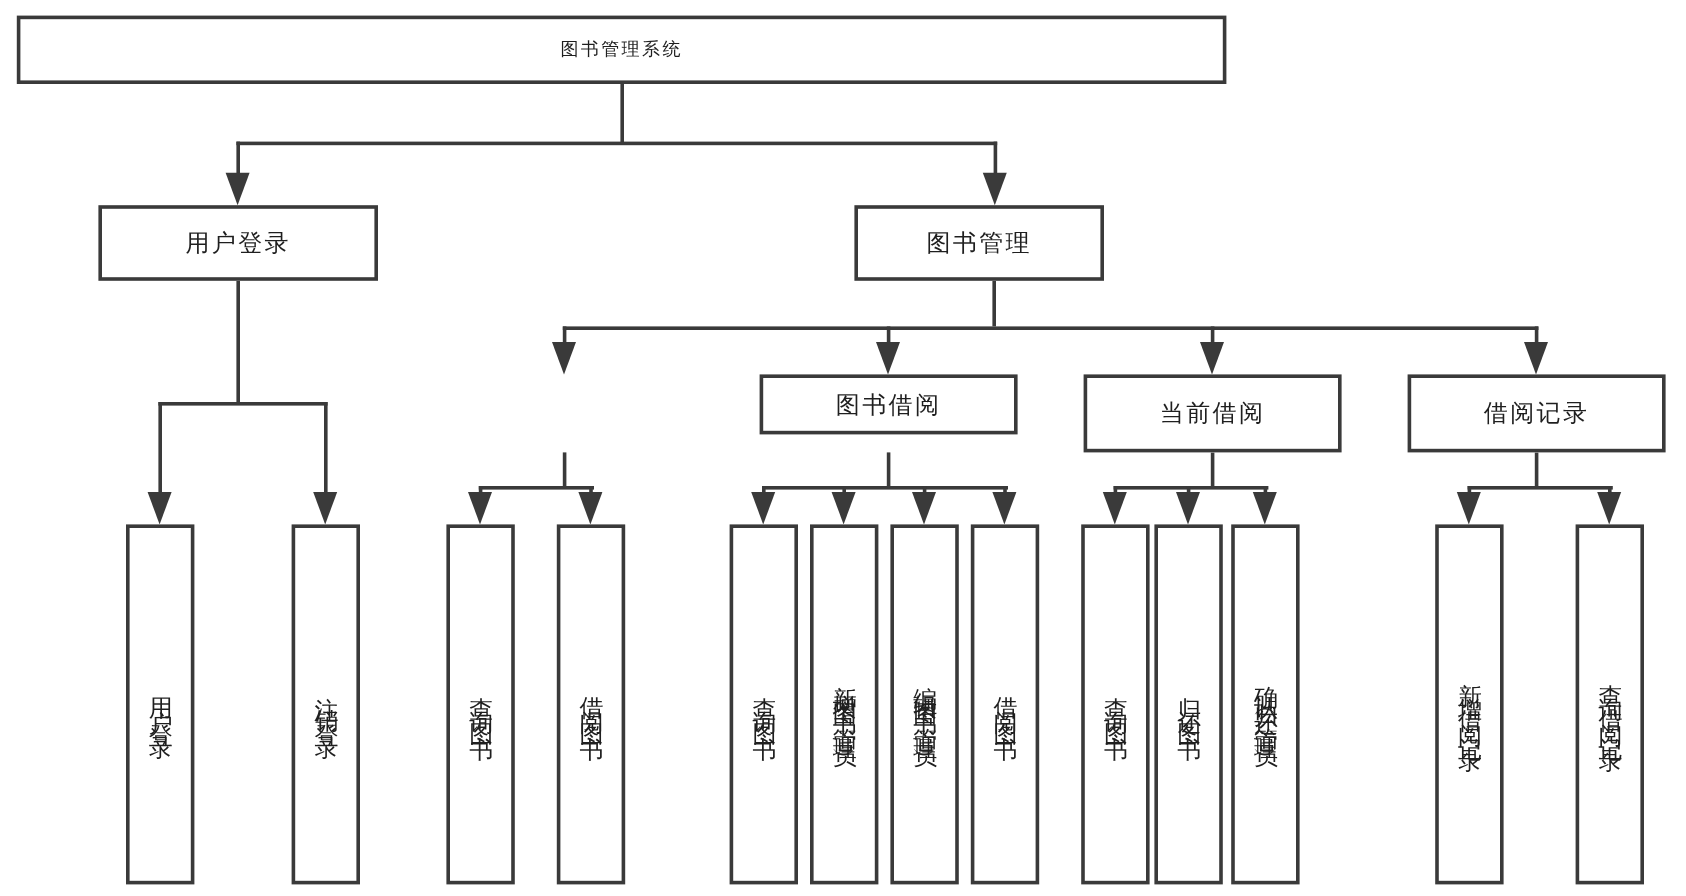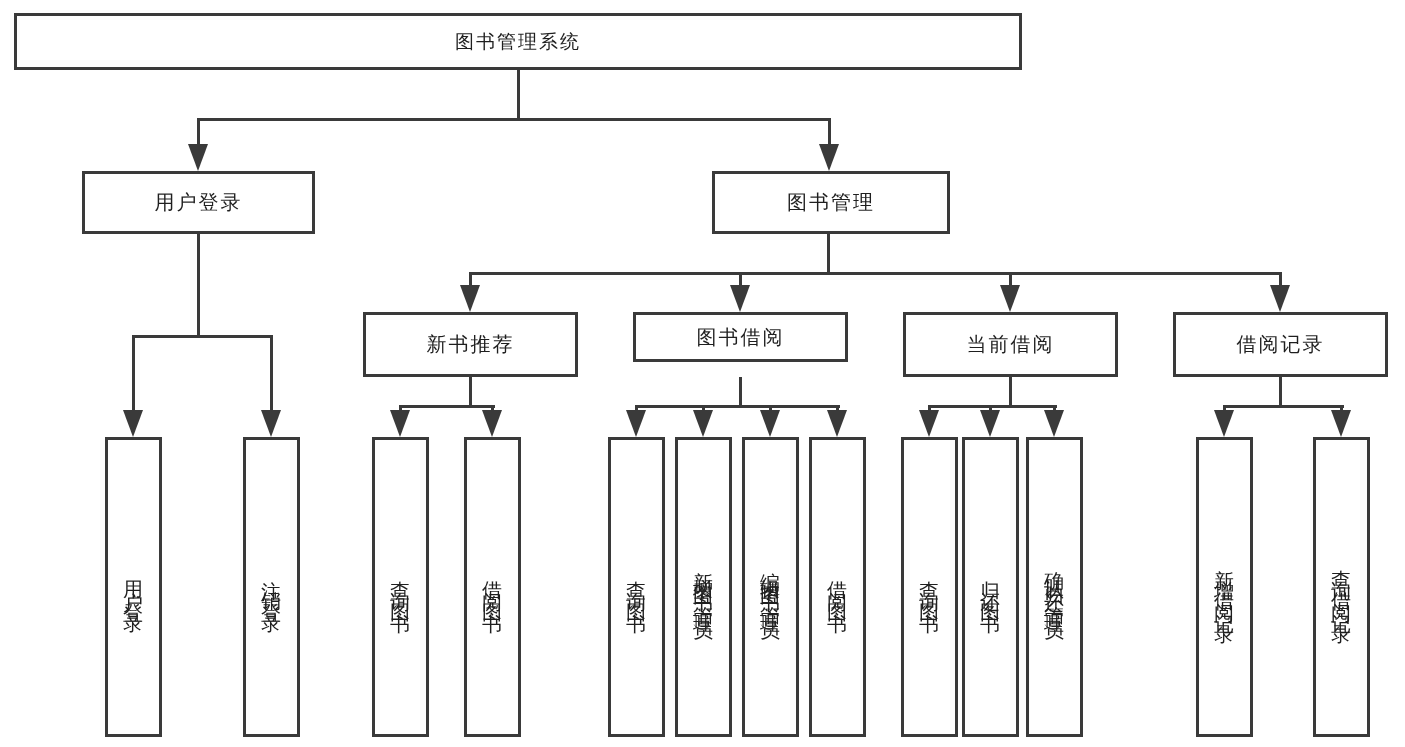--- a/index.html
+++ b/index.html
@@ -22,21 +22,21 @@
   
   .hbox{
     position:absolute;
     box-sizing:border-box;
     background:#ffffff;
     border:3px solid #3a3a3a;
     display:flex;align-items:center;justify-content:center;
     color:#1f1f1f;font-size:20px;letter-spacing:2px;
     z-index:2;
   }
-  .hbox.root{font-size:19px;}
+  .hbox.root{font-size:15px;}
   
   .leaf{
     position:absolute;
     box-sizing:border-box;
     top:437px;width:57px;height:300px;
     background:#ffffff;
     border:3px solid #3a3a3a;
     display:flex;align-items:center;justify-content:center;
     z-index:2;
   }
@@ -121,27 +121,24 @@
   <div class="ln" style="left:1340px;top:405px;width:3px;height:9px"></div>
   <div class="ah" style="left:1331px;top:410px"></div>
 
   <div class="hbox root" style="left:14px;top:13px;width:1008px;height:57px">
     <span>图书管理系统</span>
   </div>
 
   <div class="hbox" style="left:82px;top:171px;width:233px;height:63px">
     <span>用户登录</span>
   </div>
-  <div class="hbox" style="left:712px;top:171px;width:238px;height:63px">
+  <div class="hbox" style="left:712px;top:171px;width:208px;height:63px">
     <span>图书管理</span>
   </div>
 
-  <div class="hbox" style="left:363px;top:312px;width:215px;height:65px">
-    <span>新书推荐</span>
-  </div>
   <div class="hbox" style="left:633px;top:312px;width:215px;height:50px">
     <span>图书借阅</span>
   </div>
   <div class="hbox" style="left:903px;top:312px;width:215px;height:65px">
     <span>当前借阅</span>
   </div>
   <div class="hbox" style="left:1173px;top:312px;width:215px;height:65px">
     <span>借阅记录</span>
   </div>
 

